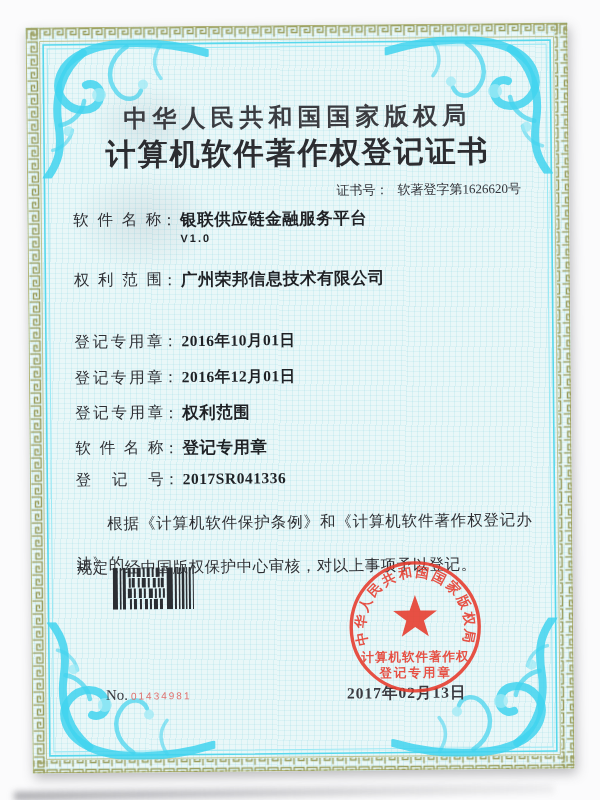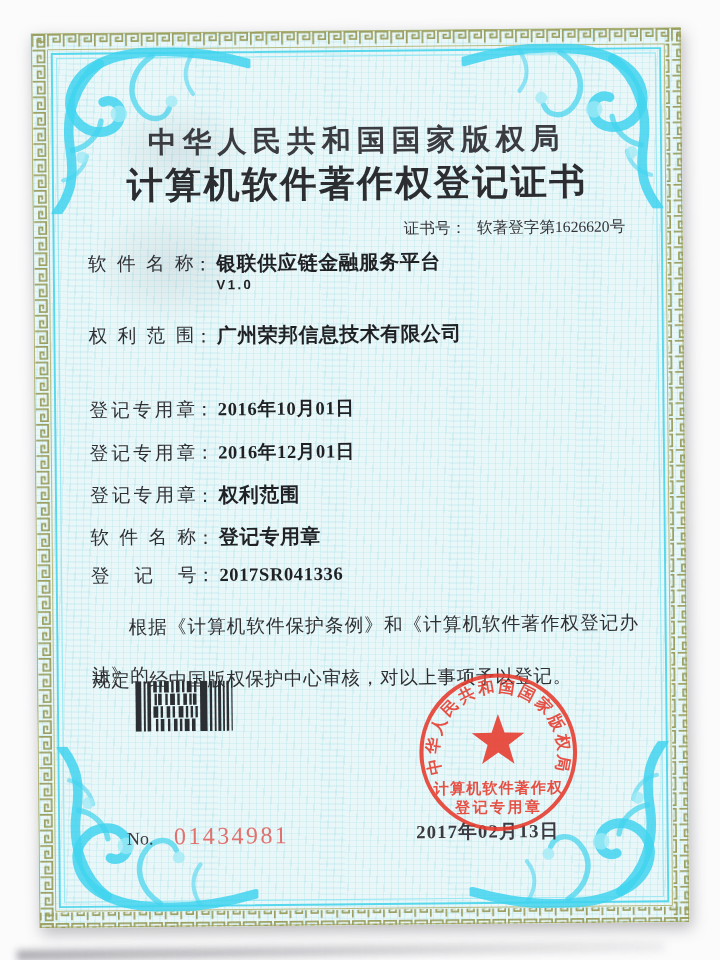--- a/index.html
+++ b/index.html
@@ -39,22 +39,22 @@
     letter-spacing:2px;color:#1f2125;font-family:"Liberation Sans",sans-serif;}
   .statement{position:absolute;left:46px;top:477px;width:456px;font-size:15.5px;
     color:#2e2f33;letter-spacing:.5px;}
   .statement div{height:44px;line-height:40px;text-align:justify;}
   .statement .s1{text-indent:2em;}
   .barcode{position:absolute;left:82px;top:541px;}
   .seal{position:absolute;left:308px;top:527px;width:152px;height:152px;}
   .issue-date{position:absolute;left:315px;top:659px;font-size:15.5px;font-weight:600;
     letter-spacing:1px;color:#3a3a40;}
   .serial{position:absolute;left:74px;top:660px;font-size:15px;color:#3c3c42;}
-  .serial .num{font-family:Liberation Serif, serif;
-    color:#e0716e;letter-spacing:2px;margin-left:17px;font-size:20px;}
+  .serial .num{font-family:Liberation Sans, sans-serif;
+    color:#e0716e;letter-spacing:2px;margin-left:3px;font-size:10px;}
 </style>
 </head>
 <body>
 
 <div class="page-shadow"></div>
 
 <div class="cert">
 
   <svg class="frame-svg" width="542" height="746" viewBox="0 0 542 746">
     <defs>

